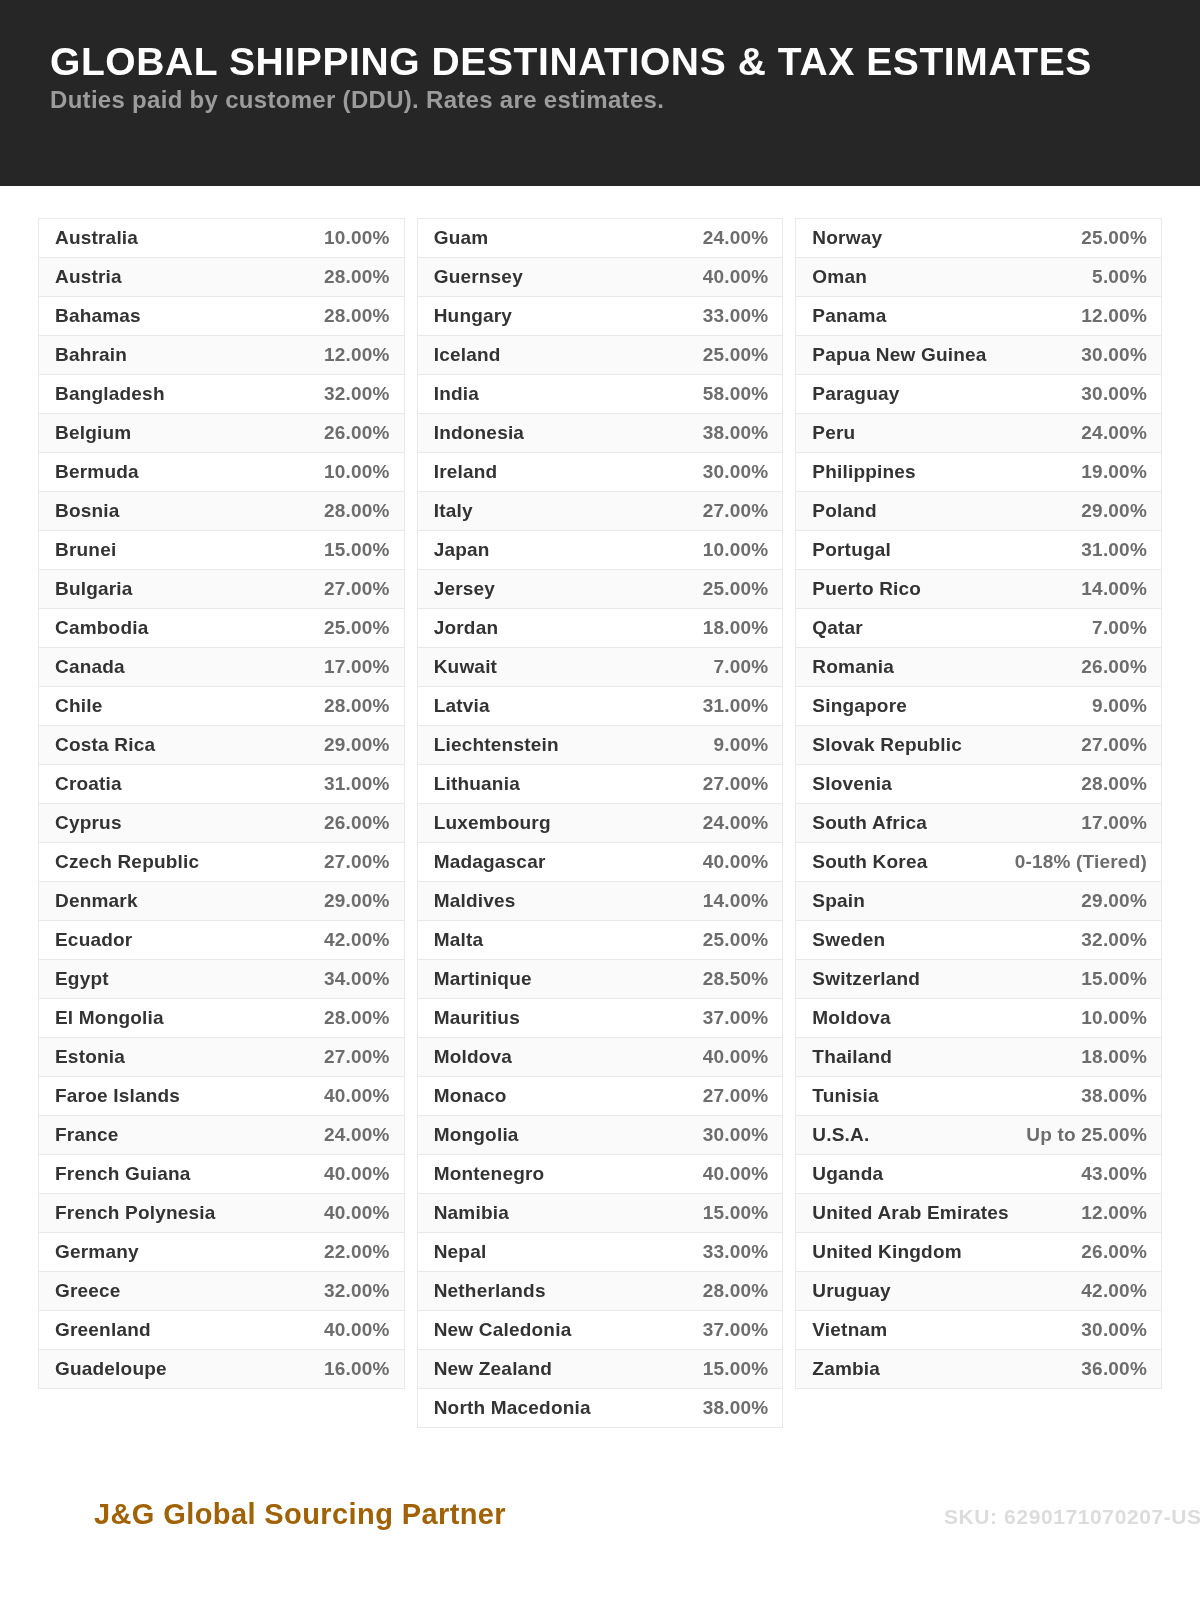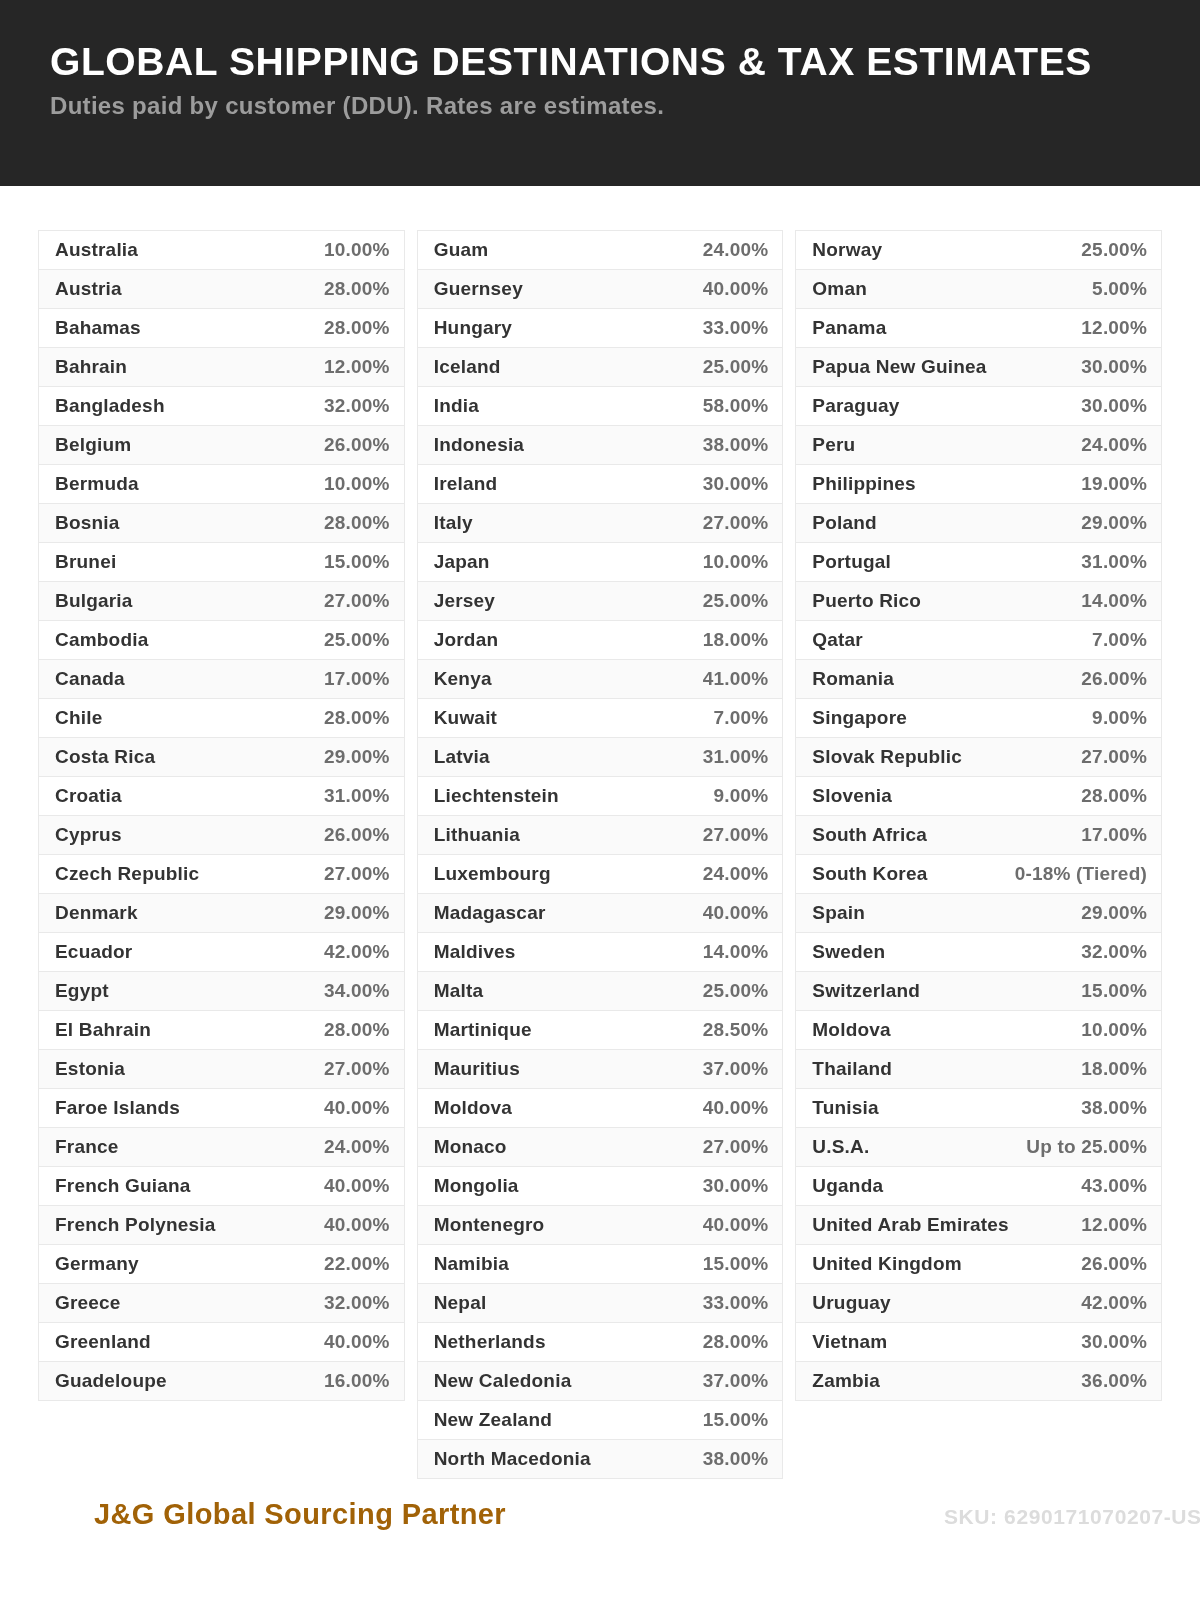--- a/index.html
+++ b/index.html
@@ -18,21 +18,21 @@
     padding: 40px 50px 0 50px;
   }
   .header h1 {
     color: #ffffff;
     font-size: 39px;
     font-weight: 800;
     letter-spacing: 0.6px;
     white-space: nowrap;
   }
   .header p {
-    margin-top: 8px;
+    margin-top: 2px;
     color: #9c9c9c;
     font-size: 24px;
     font-weight: 700;
     letter-spacing: 0.3px;
   }
 
   
   .grid {
     margin: 28px 38px 0 38px;
     display: grid;
@@ -44,21 +44,21 @@
   .row {
     display: flex;
     justify-content: space-between;
     align-items: baseline;
     border: 1px solid #e9e9e9;
     margin-top: -1px;
     padding: 8px 14px 8px 16px;
     background: #ffffff;
     min-height: 39px;
   }
-  .row:first-child { margin-top: 16px; gap: 20px; }
+  .row:first-child { margin-top: 4px; gap: 20px; }
   .row:nth-child(even) { background: #fafafa; }
   .row .country {
     color: #333333;
     font-size: 19px;
     font-weight: 700;
     letter-spacing: 0.2px;
     white-space: nowrap;
     margin-right: 10px;
   }
   .row .rate {
@@ -180,21 +180,21 @@
       </div>
       <div class="row">
         <span class="country">Ecuador</span>
         <span class="rate">42.00%</span>
       </div>
       <div class="row">
         <span class="country">Egypt</span>
         <span class="rate">34.00%</span>
       </div>
       <div class="row">
-        <span class="country">El Bahrain</span>
+        <span class="country">El Mongolia</span>
         <span class="rate">28.00%</span>
       </div>
       <div class="row">
         <span class="country">Estonia</span>
         <span class="rate">27.00%</span>
       </div>
       <div class="row">
         <span class="country">Faroe Islands</span>
         <span class="rate">40.00%</span>
       </div>
@@ -264,24 +264,20 @@
         <span class="country">Japan</span>
         <span class="rate">10.00%</span>
       </div>
       <div class="row">
         <span class="country">Jersey</span>
         <span class="rate">25.00%</span>
       </div>
       <div class="row">
         <span class="country">Jordan</span>
         <span class="rate">18.00%</span>
-      </div>
-      <div class="row">
-        <span class="country">Kenya</span>
-        <span class="rate">41.00%</span>
       </div>
       <div class="row">
         <span class="country">Kuwait</span>
         <span class="rate">7.00%</span>
       </div>
       <div class="row">
         <span class="country">Latvia</span>
         <span class="rate">31.00%</span>
       </div>
       <div class="row">

